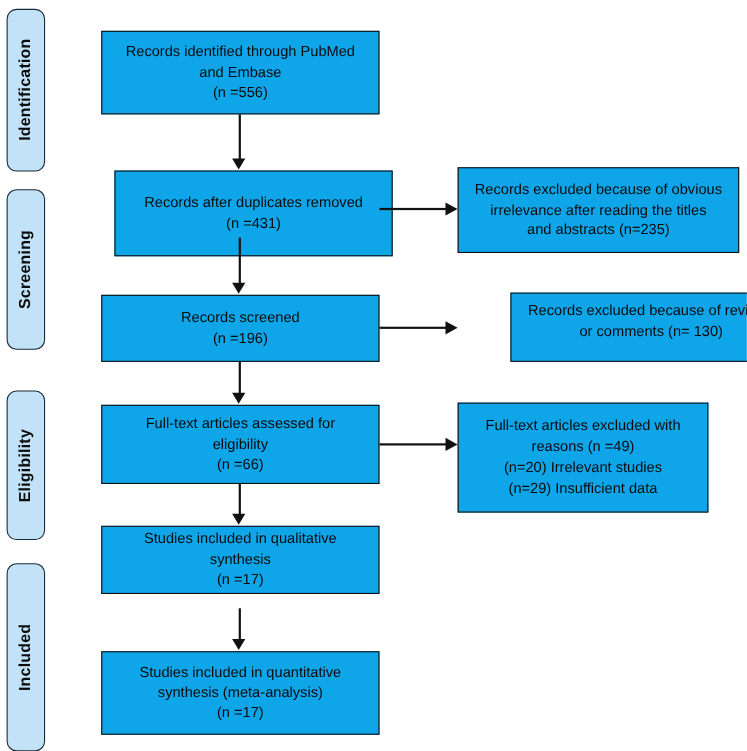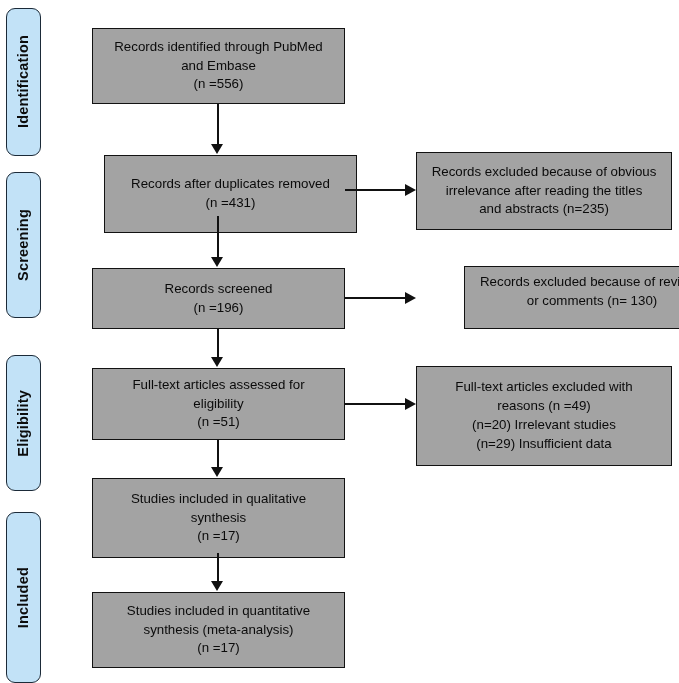--- a/index.html
+++ b/index.html
@@ -41,48 +41,48 @@
   }
   .stage-identification { top: 8px;   height: 148px; }
   .stage-screening     { top: 172px; height: 146px; }
   .stage-eligibility   { top: 355px; height: 136px; }
   .stage-included      { top: 512px; height: 171px; border-bottom-left-radius: 9px; border-bottom-right-radius: 9px; }
 
   
   .fbox {
     position: absolute;
     box-sizing: border-box;
-    background: #a3a3a3;
+    background: #0ea5e9;
     border: 1.7px solid #121212;
     display: flex;
     align-items: center;
     justify-content: center;
     text-align: center;
     padding: 2px 6px;
     overflow: hidden;
   }
   .fbox .txt {
     font-size: 13.3px;
     line-height: 1.42;
     color: #0b0b0b;
     white-space: pre-line;
   }
 
   
   .m1 { left: 92px;  top: 28px;  width: 253px; height: 76px; }
   .m2 { left: 104px;  top: 155px; width: 253px; height: 78px; }
   .m3 { left: 92px;  top: 268px; width: 253px; height: 61px; justify-content: center; }
   .m4 { left: 92px;  top: 368px; width: 253px; height: 72px; }
-  .m5 { left: 92px;  top: 478px; width: 253px; height: 80px; }
+  .m5 { left: 92px;  top: 478px; width: 253px; height: 62px; }
   .m6 { left: 92px;  top: 592px; width: 253px; height: 76px; }
 
   
   .r1 { left: 416px; top: 152px; width: 256px; height: 78px; }
   .r2 { left: 416px; top: 266px; width: 256px; height: 63px; margin-left: 48px; }
-  .r3 { left: 416px; top: 366px; width: 256px; height: 100px; }
+  .r3 { left: 416px; top: 366px; width: 228px; height: 100px; }
 
   .r2 .txt { transform: translateY(-6px); }
 
   
   .vline {
     position: absolute;
     width: 2px;
     background: #111111;
     left: 217px;
   }
@@ -156,21 +156,21 @@
     <span class="txt">Records after duplicates removed
 (n =431)</span>
   </div>
   <div class="fbox m3">
     <span class="txt">Records screened
 (n =196)</span>
   </div>
   <div class="fbox m4">
     <span class="txt">Full-text articles assessed for
 eligibility
-(n =51)</span>
+(n =66)</span>
   </div>
   <div class="fbox m5">
     <span class="txt">Studies included in qualitative
 synthesis
 (n =17)</span>
   </div>
   <div class="fbox m6">
     <span class="txt">Studies included in quantitative
 synthesis (meta-analysis)
 (n =17)</span>

